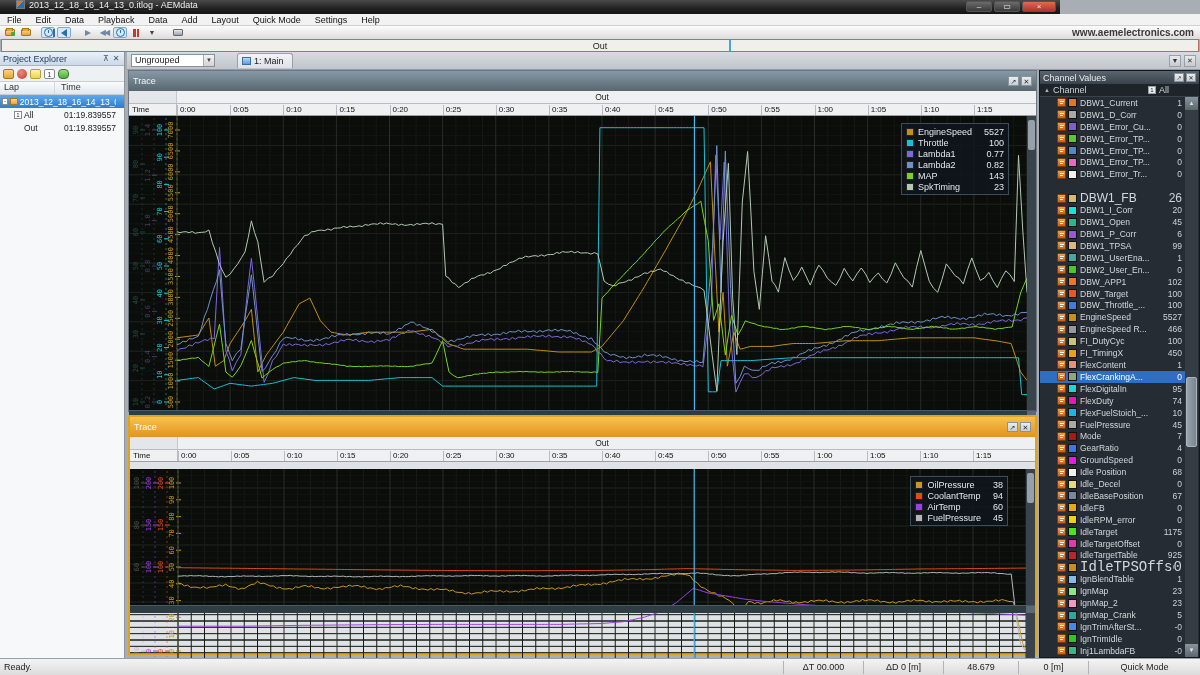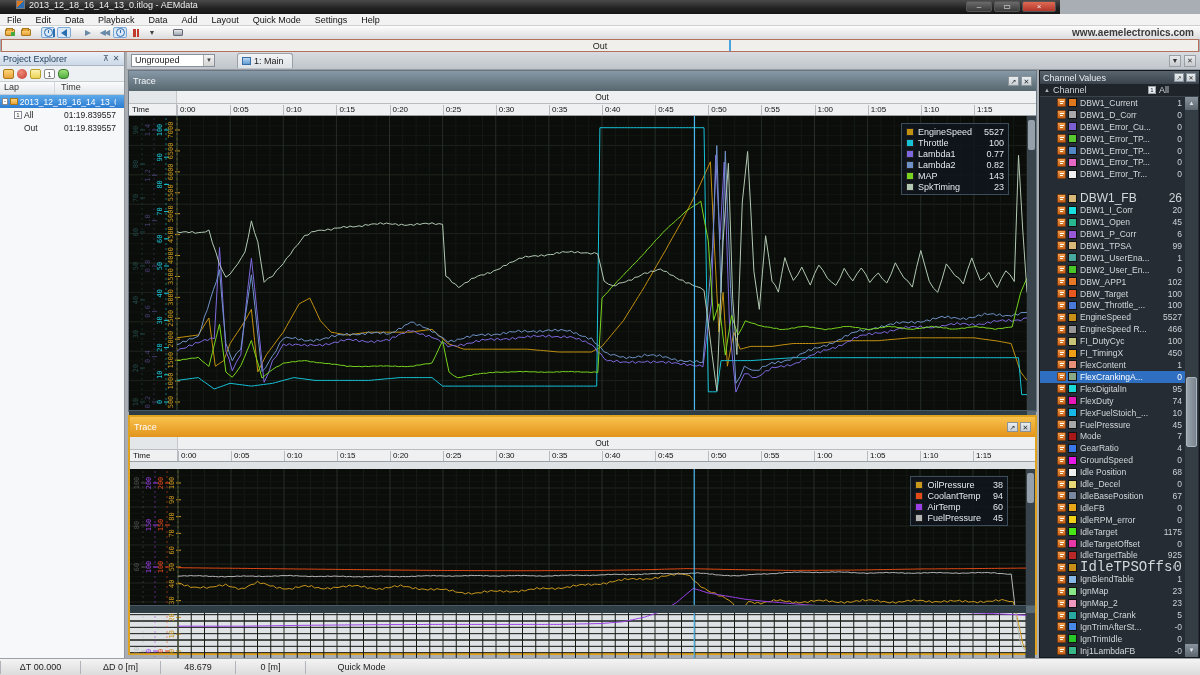--- a/index.html
+++ b/index.html
@@ -1099,18 +1099,19 @@
       </div>
     </div>
   <div id="chanscroll">
     <span class="ar" style="top:0">▲</span>
     <span class="thumb"></span>
     <span class="ar" style="bottom:0">▼</span>
   </div>
 </div>
 
 <div class="abs" id="statusbar">
+  <span class="ready">Ready.</span>
 <span class="cell" style="width: 80px;">ΔT 00.000</span>
     <span class="cell" style="width: 80px;">ΔD 0 [m]</span>
     <span class="cell" style="width: 75px;">48.679</span>
     <span class="cell" style="width: 70px;">0 [m]</span>
     <span class="cell" style="width: 112px;">Quick Mode</span>
   </div>
 
 </body></html>

